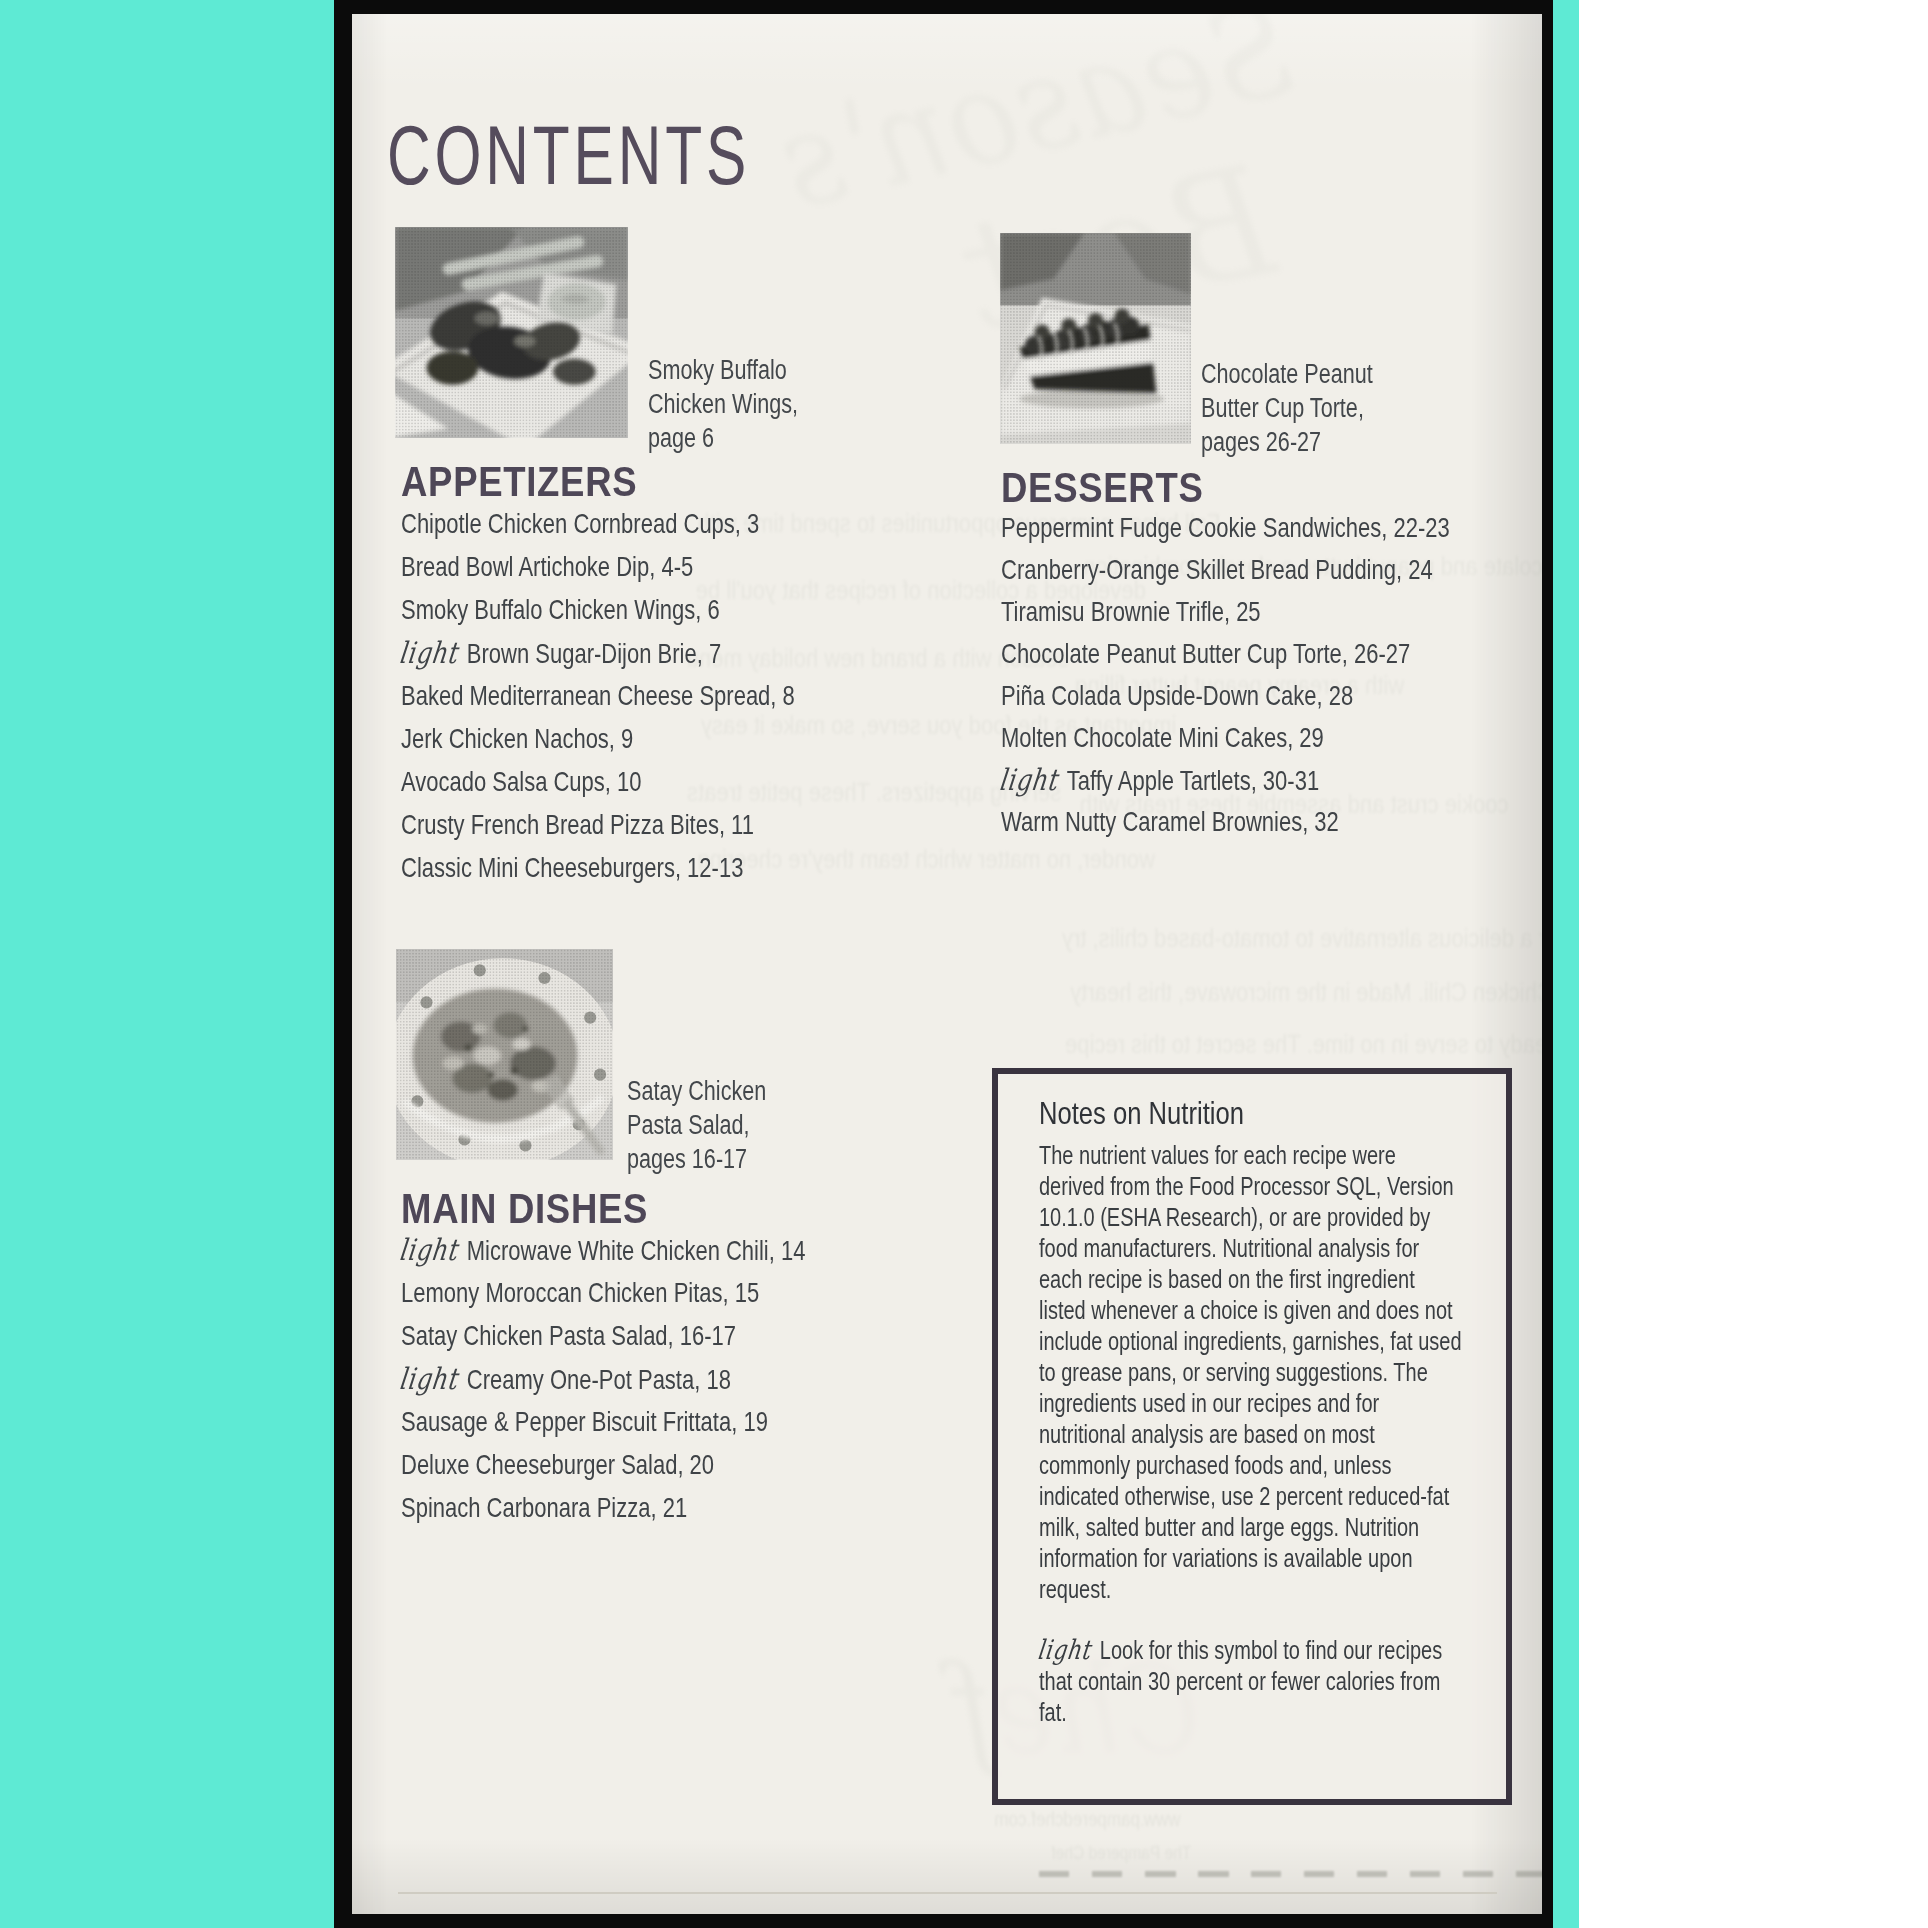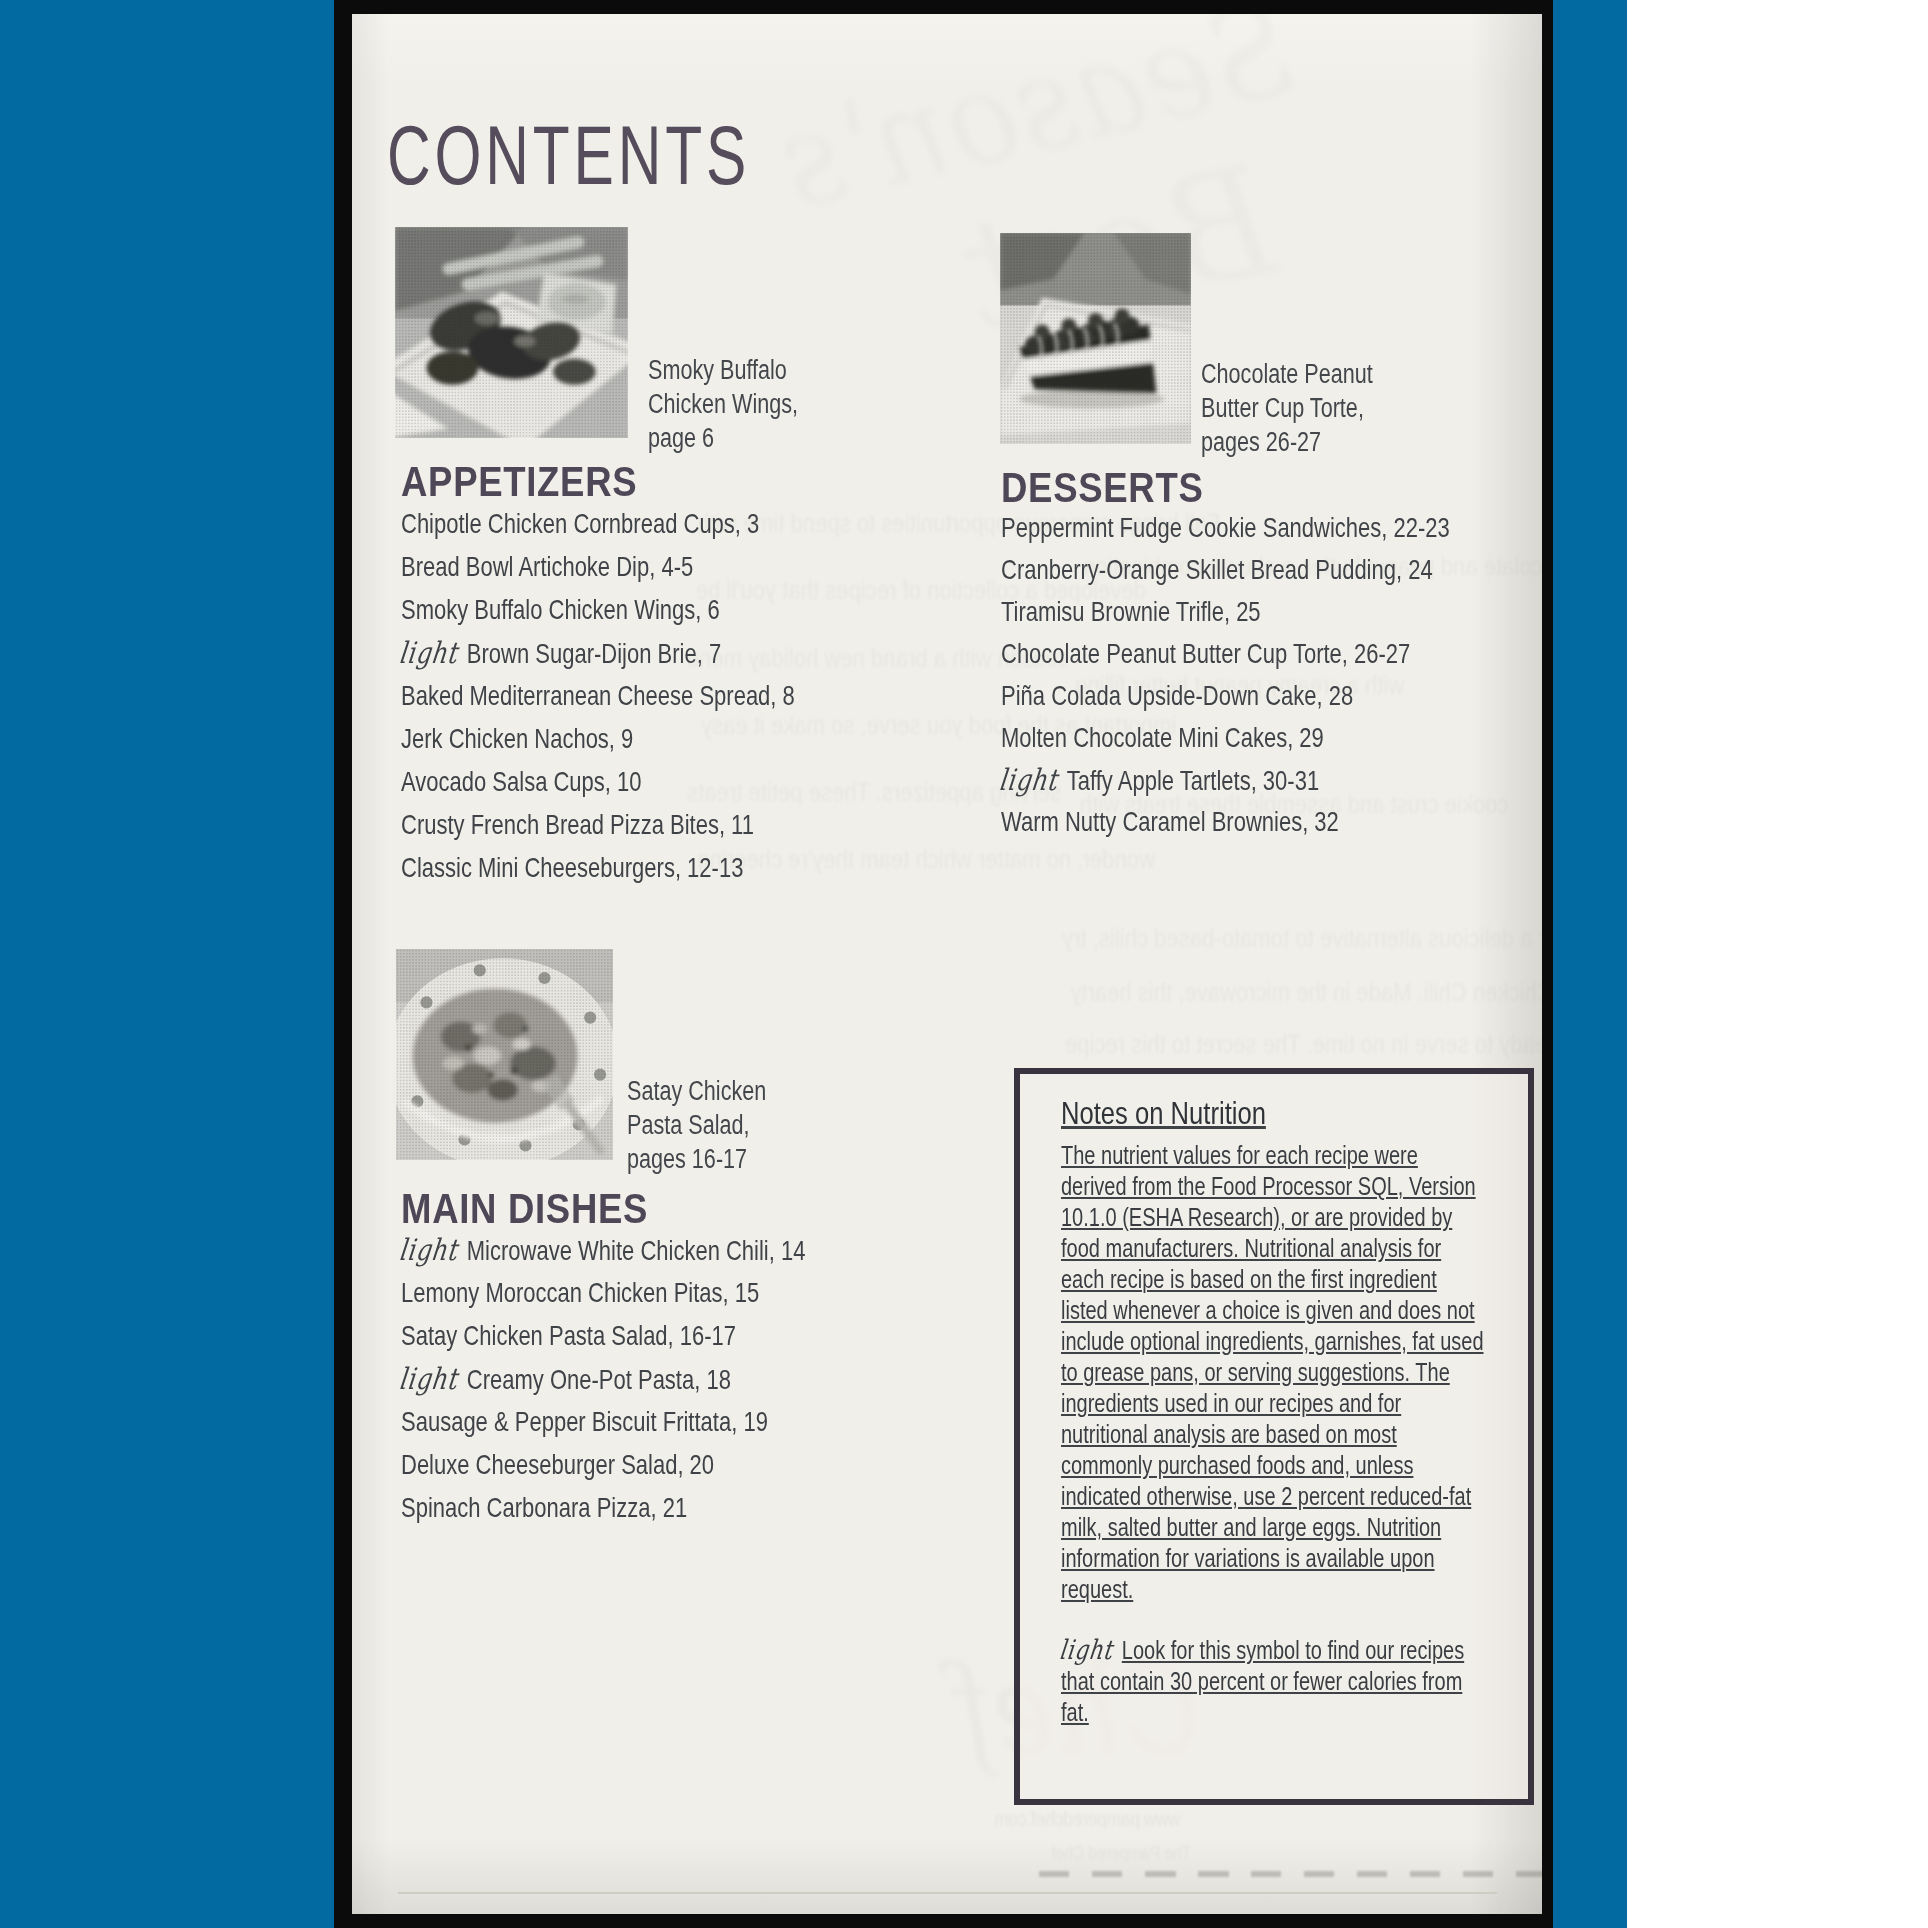--- a/index.html
+++ b/index.html
@@ -1,17 +1,17 @@
 <!DOCTYPE html>
 <html style="font-size:12.2px"><head>
 <meta charset="utf-8">
 <style>
   html,body{margin:0;padding:0;background:#ffffff;}
-  .canvas{position:relative;width:1579px;height:1929px;background:#0369a1;overflow:hidden;
-          font-family:"Liberation Sans",sans-serif;color:#3f4347;padding-left:48px;}
+  .canvas{position:relative;width:1579px;height:1929px;background:#5eead4;overflow:hidden;
+          font-family:"Liberation Sans",sans-serif;color:#3f4347;}
   
   .scan{position:absolute;left:334px;top:0;width:1219px;height:1929px;background:#0b0b0b;}
   .page{position:absolute;left:18.3px;top:13.7px;right:10.7px;bottom:15.3px;background:#f1efe9;overflow:hidden;}
   .page::after{content:"";position:absolute;inset:0;pointer-events:none;
      background:linear-gradient(90deg,rgba(0,0,0,.05) 0,rgba(0,0,0,0) 3%,rgba(0,0,0,0) 94%,rgba(0,0,0,.10) 100%),
                 linear-gradient(180deg,rgba(255,255,255,.25) 0,rgba(0,0,0,0) 4%,rgba(0,0,0,0) 96%,rgba(0,0,0,.08) 100%);}
   
   .title{position:absolute;left:35px;top:99px;margin:0;font-size:84px;line-height:84px;font-weight:normal;
          color:#554c5c;letter-spacing:5.3px;transform:scaleX(.72);transform-origin:0 0;white-space:nowrap;z-index:2;}
   .h{position:absolute;margin:0;font-size:43px;line-height:43px;font-weight:bold;color:#4e4757;
@@ -27,22 +27,22 @@
   .caption span{display:block;}
   
   .photo{position:absolute;overflow:hidden;z-index:2;background:#cccbc8;}
   .photo svg{display:block;}
   .photo::after{content:"";position:absolute;inset:0;pointer-events:none;
      background-image:radial-gradient(rgba(35,35,35,.16) 0.8px, transparent 1.1px);background-size:3.1px 3.1px;}
   .p1{left:43px;top:213px;width:233px;height:211px;}
   .p2{left:44px;top:935px;width:217px;height:211px;}
   .p3{left:648px;top:219px;width:191px;height:211px;}
   
-  .notes{position:absolute;left:662px;top:1054px;width:520px;height:737px;border:6.1px solid #39333f;
-         box-sizing:border-box;padding:21.4px 0 0 41px;z-index:2;background:rgba(241,239,233,.6);text-decoration:underline;}
+  .notes{position:absolute;left:640px;top:1054px;width:520px;height:737px;border:6.1px solid #39333f;
+         box-sizing:border-box;padding:21.4px 0 0 41px;z-index:2;background:rgba(241,239,233,.6);}
   .notes h3{margin:0;font-size:32px;line-height:37px;font-weight:normal;color:#2f3237;
             transform:scaleX(.8);transform-origin:0 0;white-space:nowrap;}
   .notes .nb{margin:7.6px 0 0 0;width:534px;font-size:25px;line-height:31px;color:#393d41;
              transform:scaleX(.8);transform-origin:0 0;}
   .notes .nl{margin:29px 0 0 0;width:534px;font-size:25px;line-height:31px;color:#393d41;
              transform:scaleX(.8);transform-origin:0 0;}
   
   .g{position:absolute;color:#99a095;opacity:.11;filter:blur(1.5px);white-space:nowrap;z-index:1;
      font-size:26px;transform:scale(-0.85,1);}
   .g.big{font-family:"DejaVu Serif",serif;font-style:italic;color:#a8ada2;opacity:.07;filter:blur(3.1px);}

